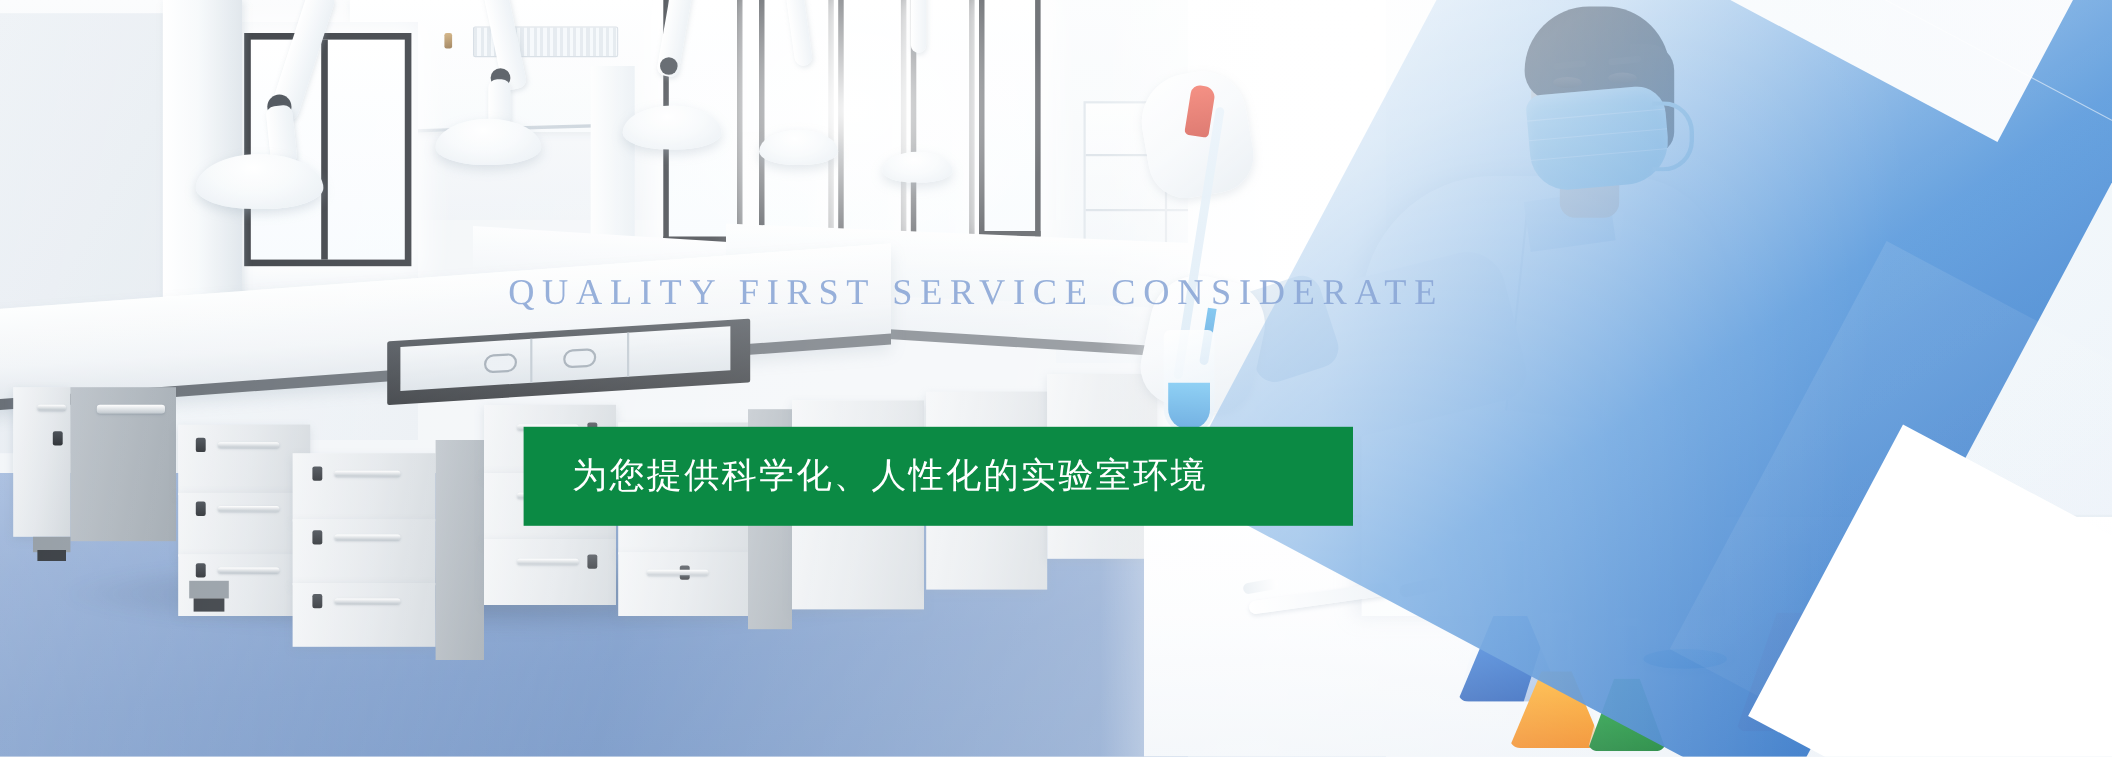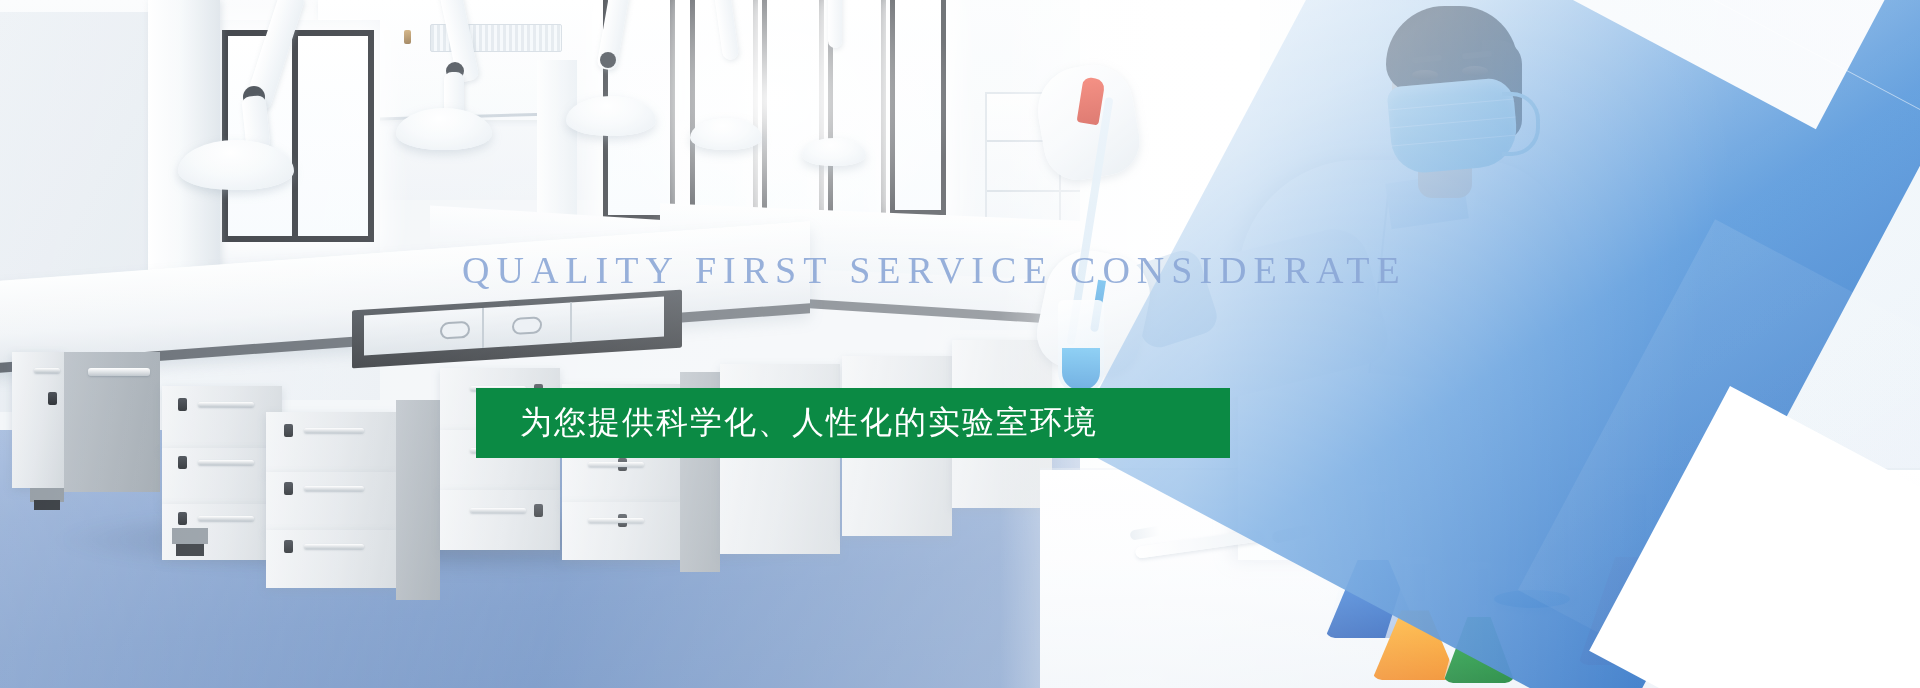--- a/index.html
+++ b/index.html
@@ -447,35 +447,35 @@
     background:linear-gradient(100deg,rgba(255,255,255,.06) 0%,rgba(255,255,255,.30) 40%,rgba(255,255,255,.42) 62%,rgba(255,255,255,.10) 86%);
     pointer-events:none;
   }
 
   
   .copy{position:absolute;left:0;top:0;width:1920px;height:688px;}
 
   .eyebrow{
     position:absolute;left:462px;top:248px;
     font-family:"Liberation Serif","DejaVu Serif",serif;
-    font-size:38px;letter-spacing:7px;white-space:nowrap;
+    font-size:33px;letter-spacing:7px;white-space:nowrap;
     color:#8aa6d6;
     opacity:.88;
   }
   .headline{
     position:absolute;left:724px;top:286px;
     font-family:"DejaVu Sans","Liberation Sans",sans-serif;
     font-weight:700;font-size:64px;line-height:1;
     letter-spacing:2px;white-space:nowrap;
     color:#1b4fb5;
   }
   .headline .gap{display:inline-block;width:26px;}
   .subbar{
     position:absolute;left:476px;top:388px;
-    width:754px;height:70px;
+    width:754px;height:90px;
     background:#0b8a44;
     display:flex;align-items:center;
   }
   .subbar-text{
     margin-left:44px;
     font-family:"DejaVu Sans","Liberation Sans",sans-serif;
     font-size:32px;letter-spacing:2px;color:#ffffff;white-space:nowrap;
   }
 </style>
 </head>

